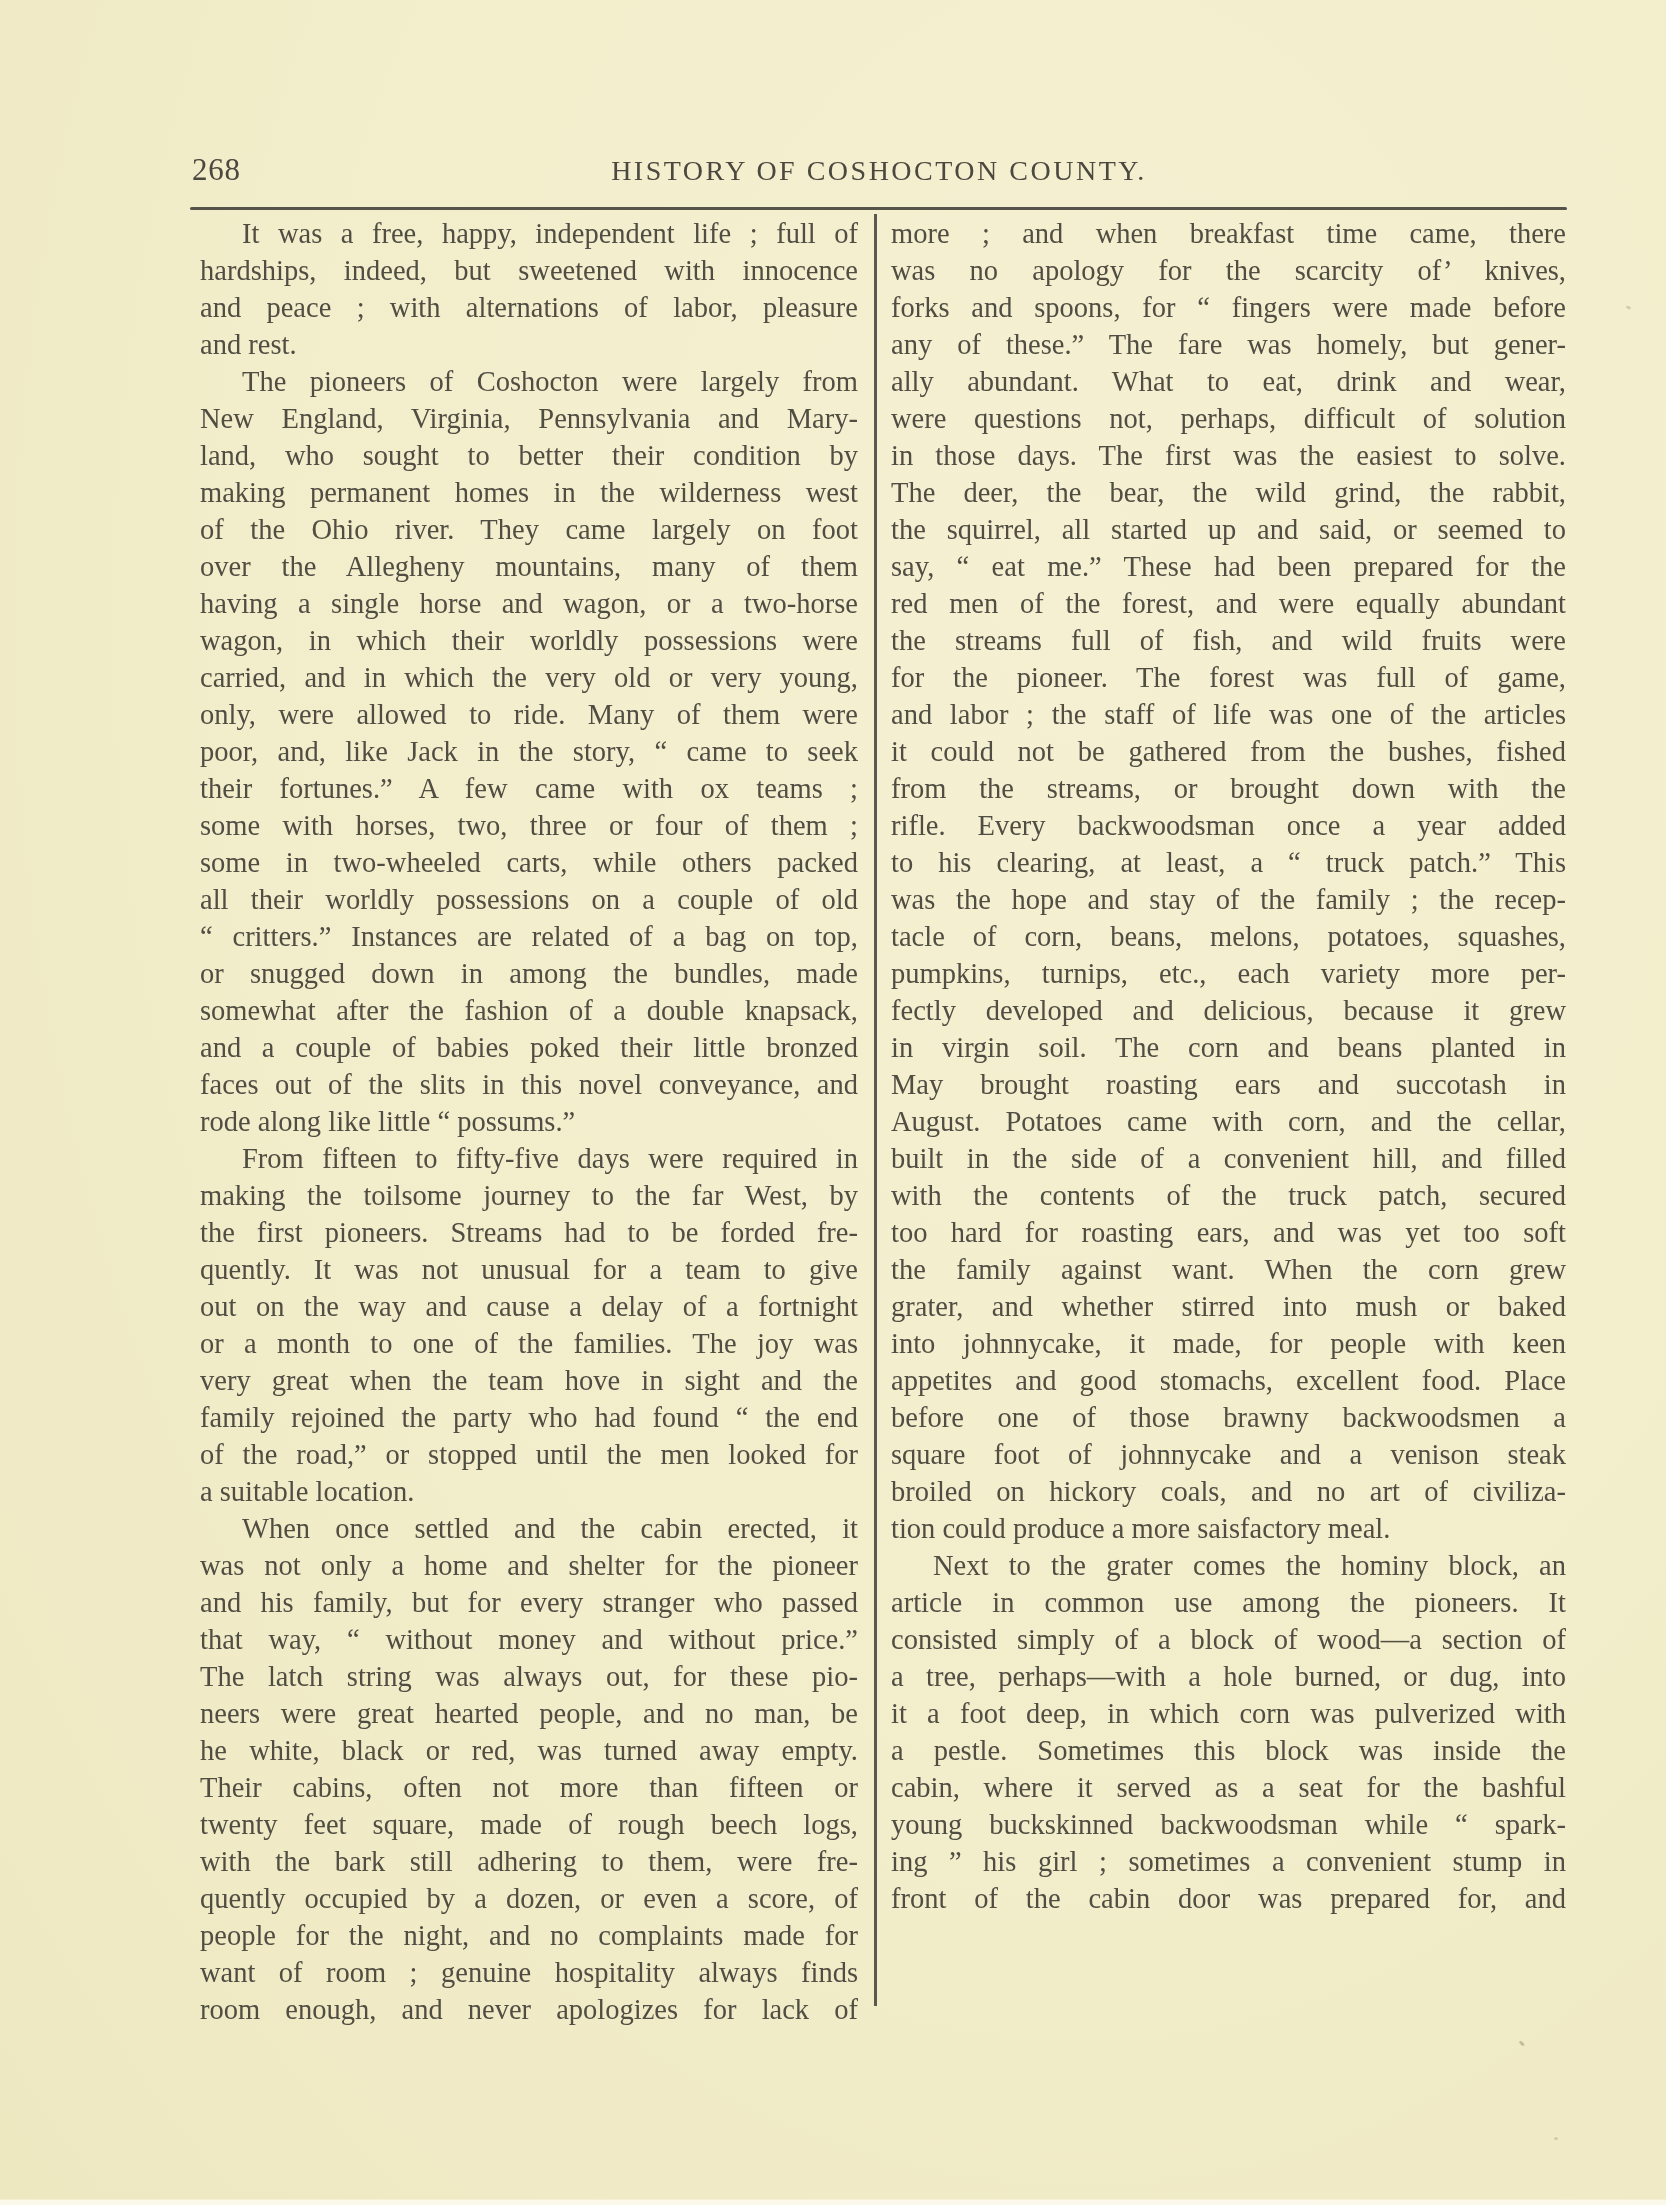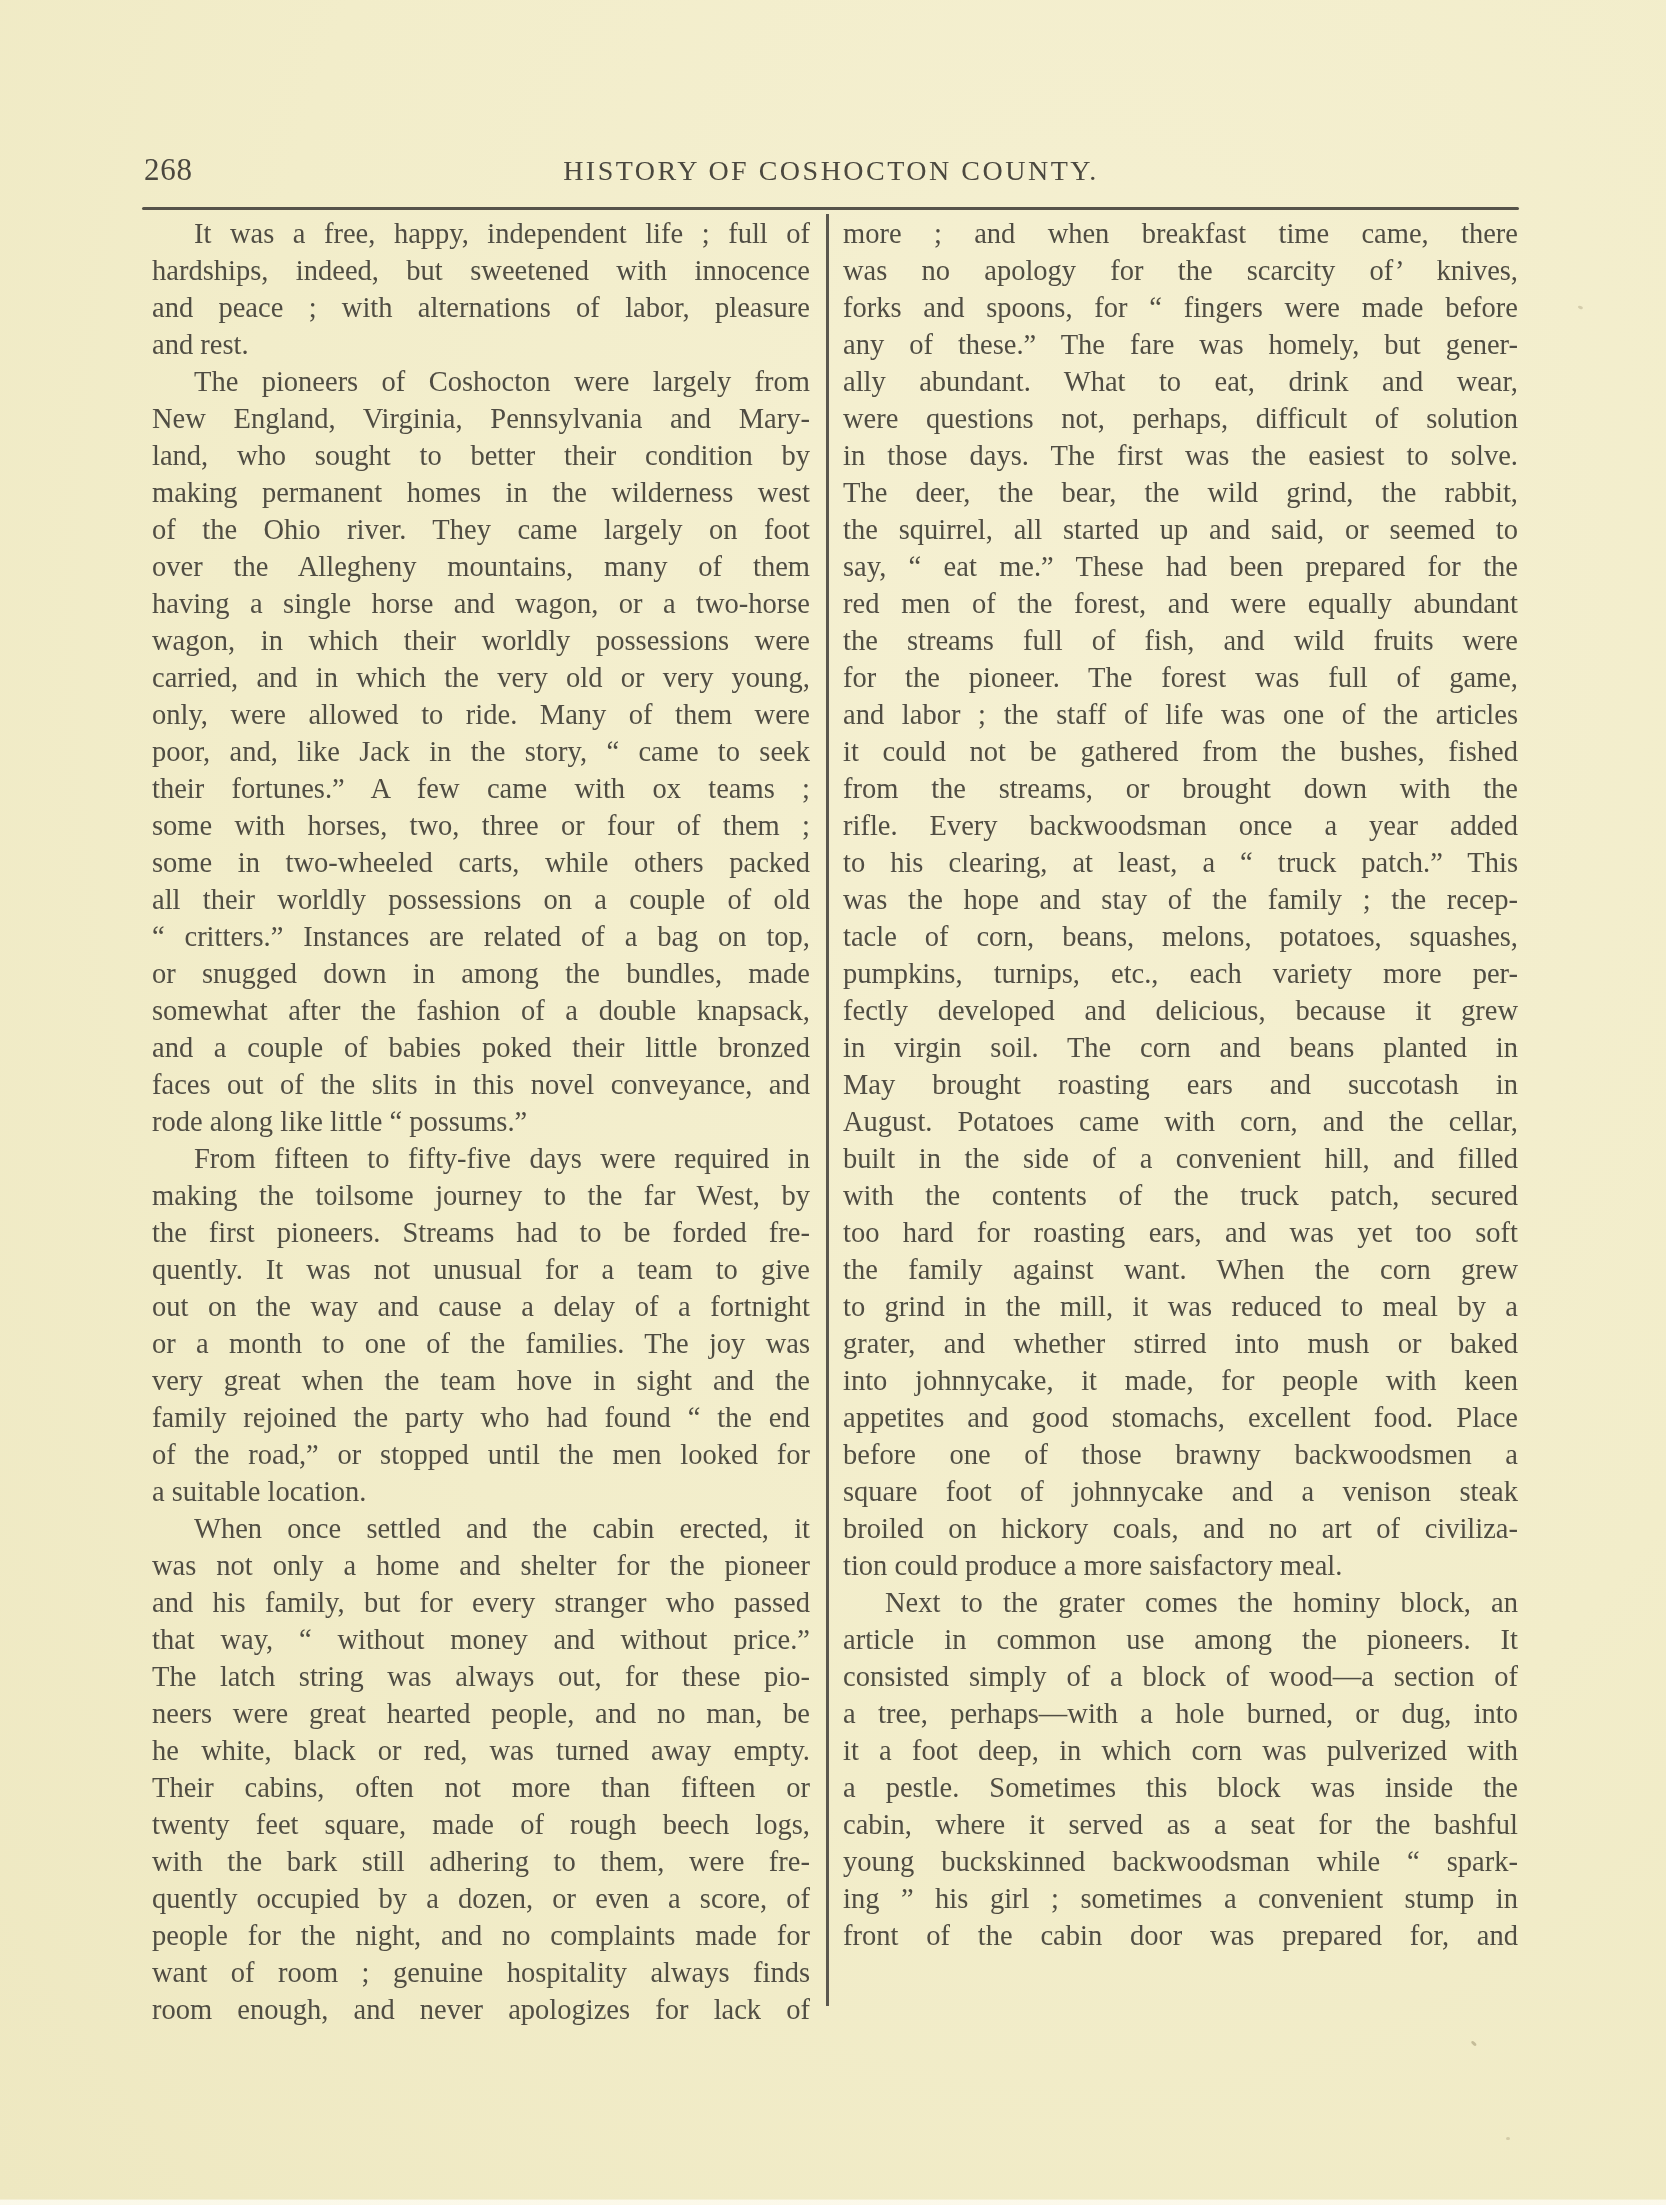--- a/index.html
+++ b/index.html
@@ -13,20 +13,21 @@
     overflow: hidden;
     background:
       linear-gradient(to top, rgba(252,250,238,.9) 0 5px, rgba(252,250,238,0) 5.9px),
       radial-gradient(ellipse at 65% 28%, #f5f0d2 0%, #f2edca 55%, #eee8c1 100%);
     font-family: "Liberation Serif", "DejaVu Serif", serif;
     color: #4f4c42;
   }
   .page {
     position: absolute;
     inset: 0;
+    margin-left: 48px;
   }
   .pageno {
     position: absolute;
     left: 144px;
     top: 152px;
     font-size: 31px;
     letter-spacing: 0.8px;
     color: #4b483f;
   }
   .title {
@@ -175,21 +176,20 @@
         <div class="line">tacle of corn, beans, melons, potatoes, squashes,</div>
         <div class="line">pumpkins, turnips, etc., each variety more per-</div>
         <div class="line">fectly developed and delicious, because it grew</div>
         <div class="line">in virgin soil. The corn and beans planted in</div>
         <div class="line">May brought roasting ears and succotash in</div>
         <div class="line">August. Potatoes came with corn, and the cellar,</div>
         <div class="line">built in the side of a convenient hill, and filled</div>
         <div class="line">with the contents of the truck patch, secured</div>
         <div class="line">too hard for roasting ears, and was yet too soft</div>
         <div class="line">the family against want. When the corn grew</div>
-        <div class="line">to grind in the mill, it was reduced to meal by a</div>
         <div class="line">grater, and whether stirred into mush or baked</div>
         <div class="line">into johnnycake, it made, for people with keen</div>
         <div class="line">appetites and good stomachs, excellent food. Place</div>
         <div class="line">before one of those brawny backwoodsmen a</div>
         <div class="line">square foot of johnnycake and a venison steak</div>
         <div class="line">broiled on hickory coals, and no art of civiliza-</div>
         <div class="line endline">tion could produce a more saisfactory meal.</div>
       </div>
       <div class="paragraph">
         <div class="line indent">Next to the grater comes the hominy block, an</div>

